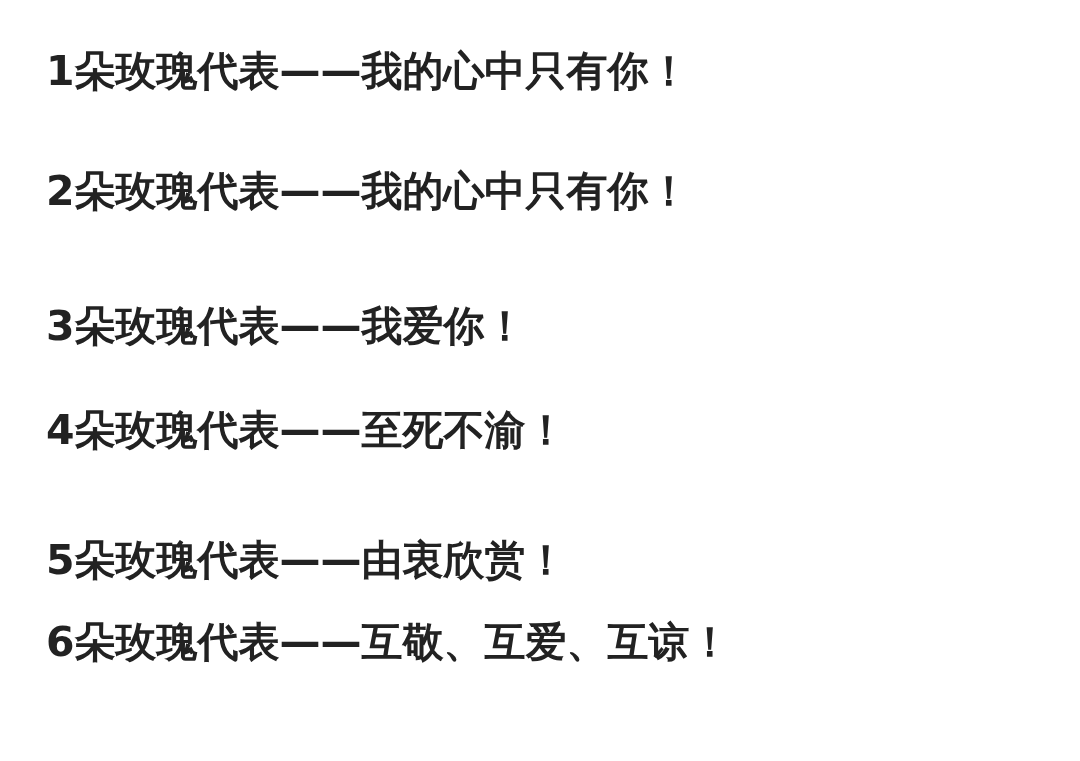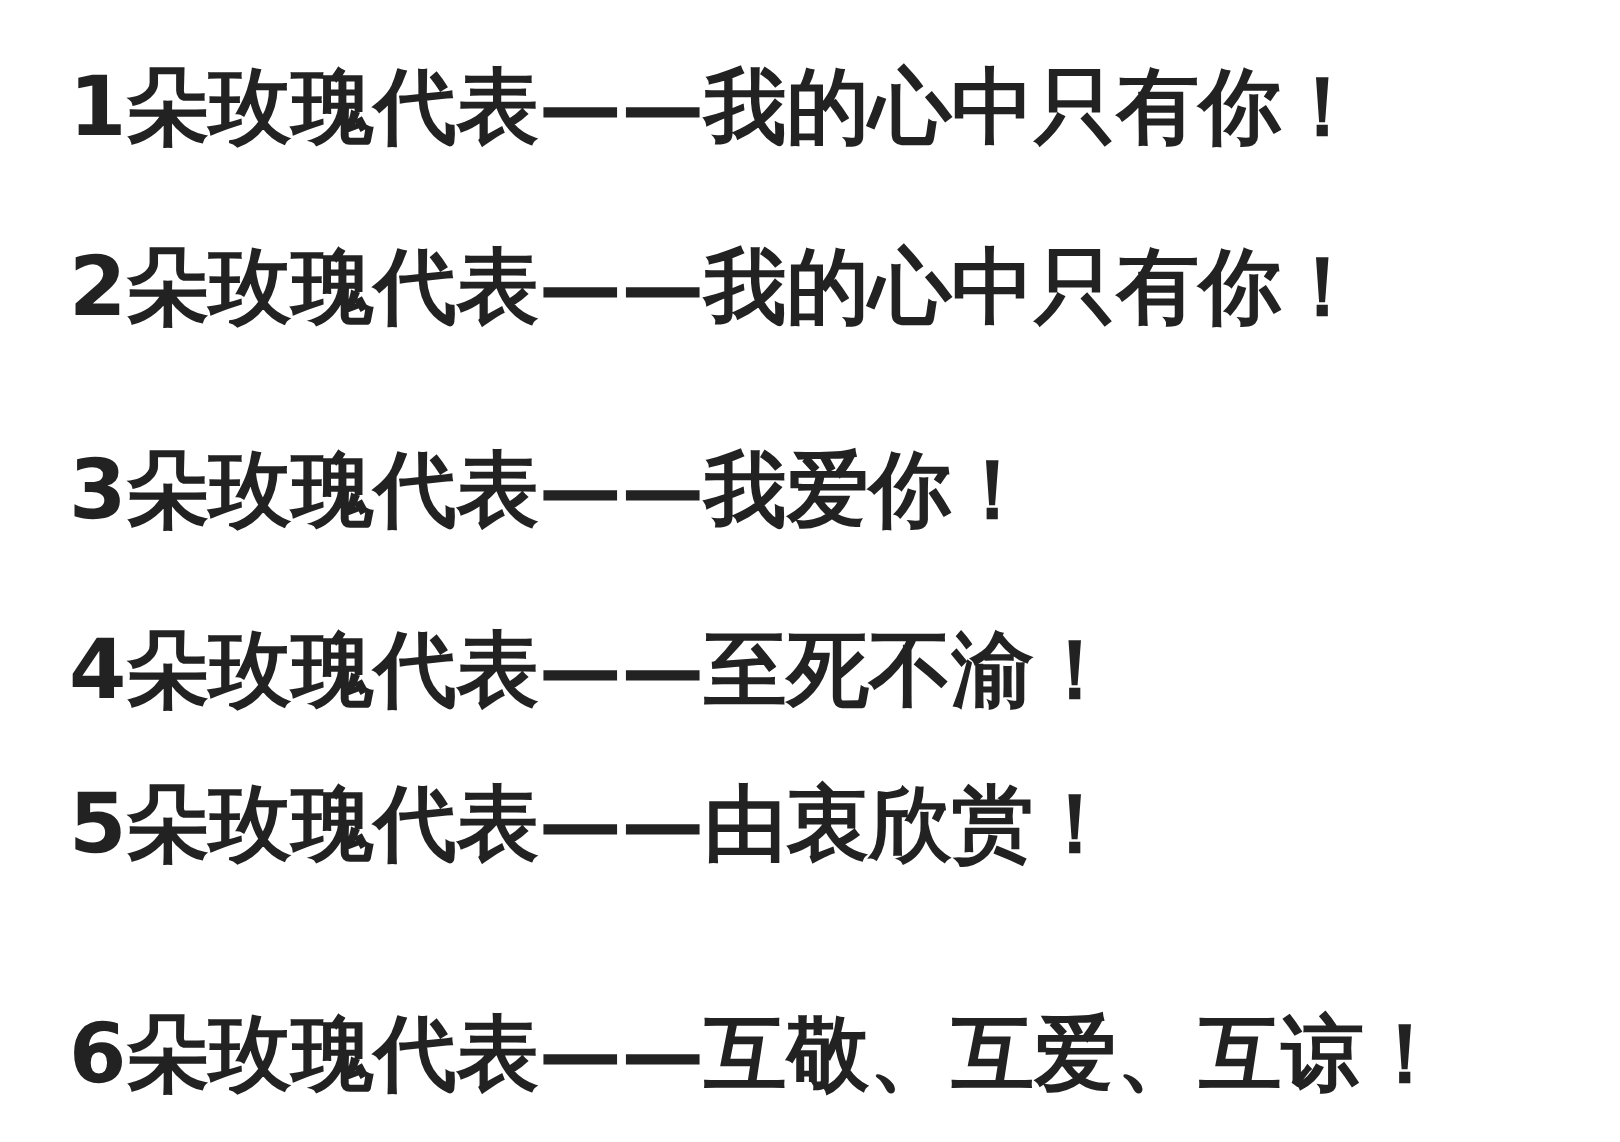--- a/index.html
+++ b/index.html
@@ -1,23 +1,23 @@
 <!DOCTYPE html>
 <html><head>
   <meta charset="utf-8">
   <style>
     html, body { margin: 0; padding: 0; background: #ffffff; }
     body { width: 1080px; height: 761px; overflow: hidden; position: relative;
            font-family: "DejaVu Sans", "Liberation Sans", sans-serif; color: #222222; }
-    .line { position: absolute; left: 46px; font-size: 55px; font-weight: bold;
+    .line { position: absolute; left: 46px; font-size: 41px; font-weight: bold;
             line-height: 60px; white-space: nowrap; letter-spacing: 0px; }
   </style>
 </head>
 <body>
 
 <div>
   <div class="line" style="top:41px">1朵玫瑰代表——我的心中只有你！</div>
   <div class="line" style="top:161px">2朵玫瑰代表——我的心中只有你！</div>
   <div class="line" style="top:296px">3朵玫瑰代表——我爱你！</div>
-  <div class="line" style="top:416px">4朵玫瑰代表——至死不渝！</div>
-  <div class="line" style="top:519px">5朵玫瑰代表——由衷欣赏！</div>
-  <div class="line" style="top:672px">6朵玫瑰代表——互敬、互爱、互谅！</div>
+  <div class="line" style="top:400px">4朵玫瑰代表——至死不渝！</div>
+  <div class="line" style="top:530px">5朵玫瑰代表——由衷欣赏！</div>
+  <div class="line" style="top:612px">6朵玫瑰代表——互敬、互爱、互谅！</div>
 </div>
 
 </body></html>

